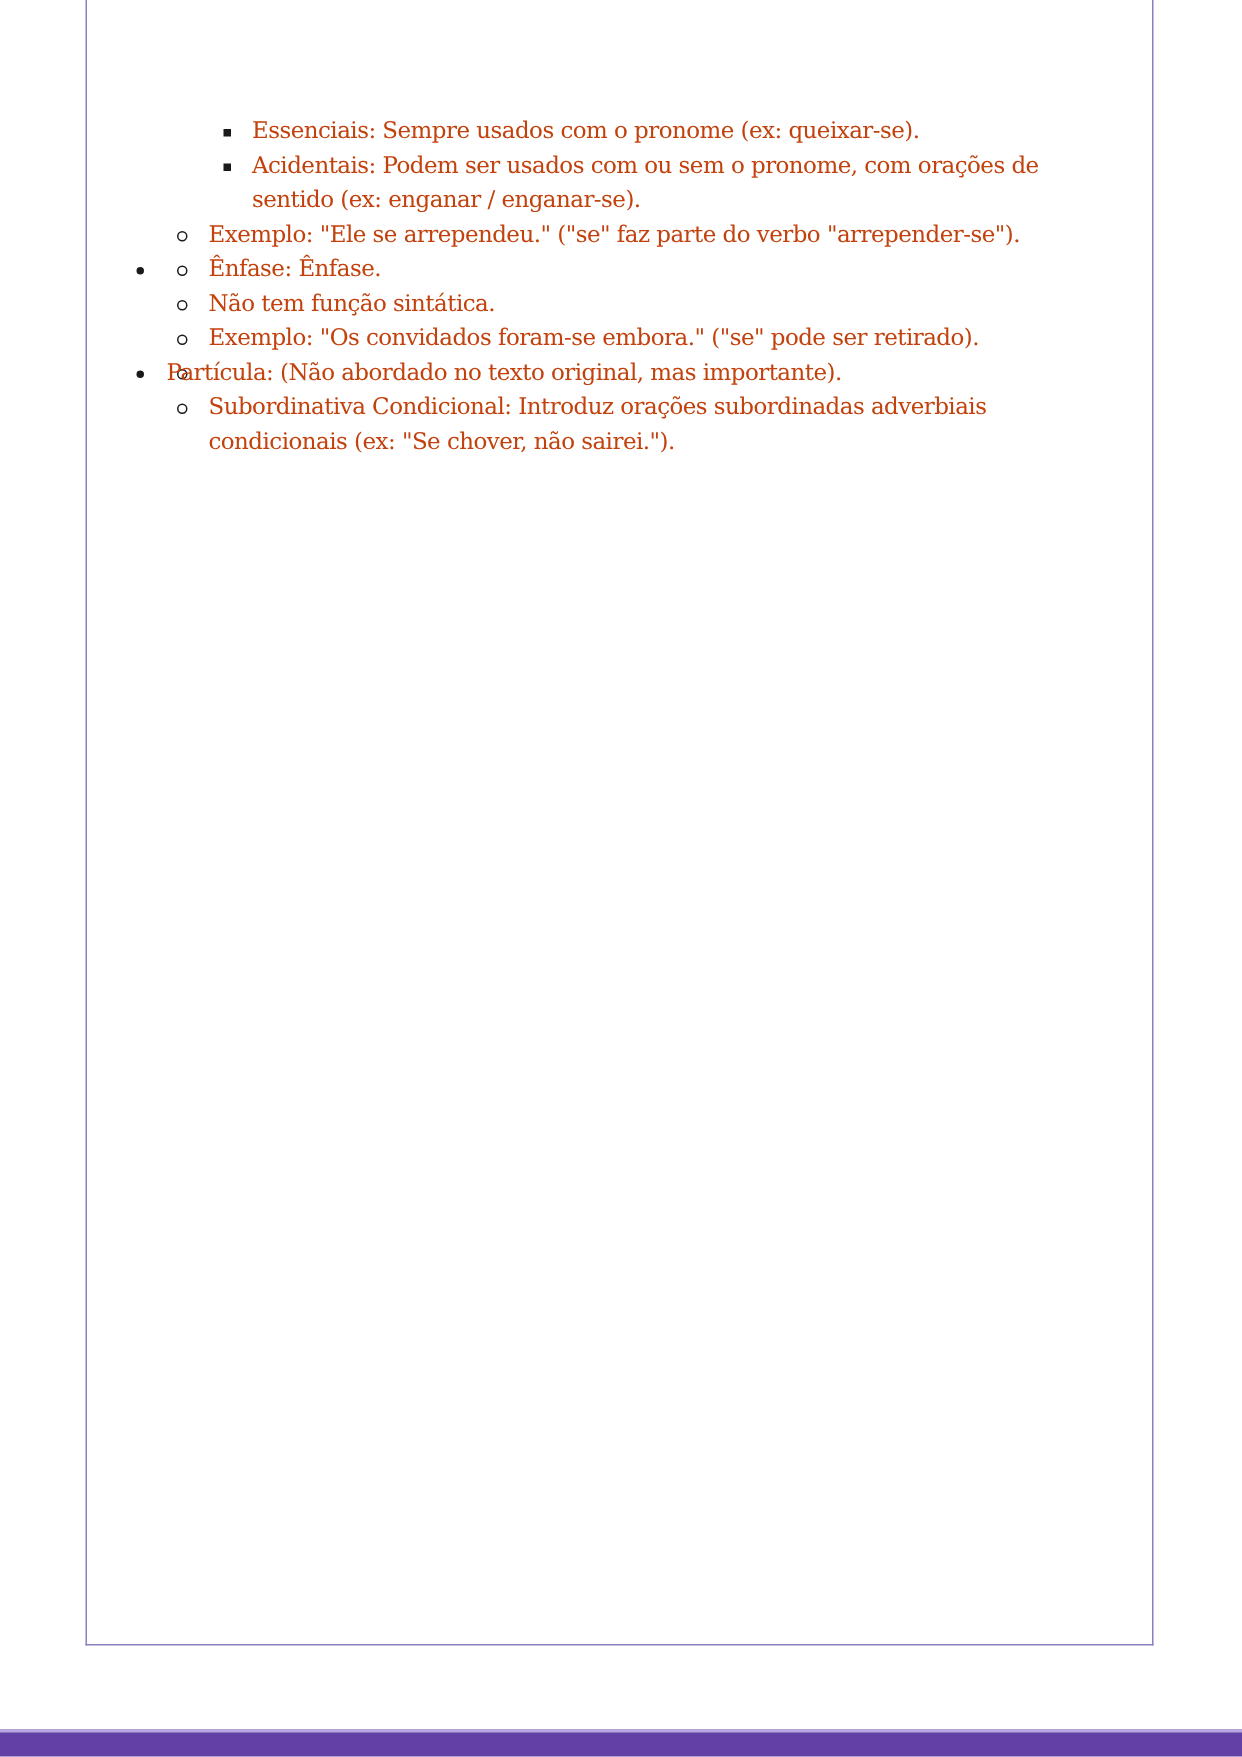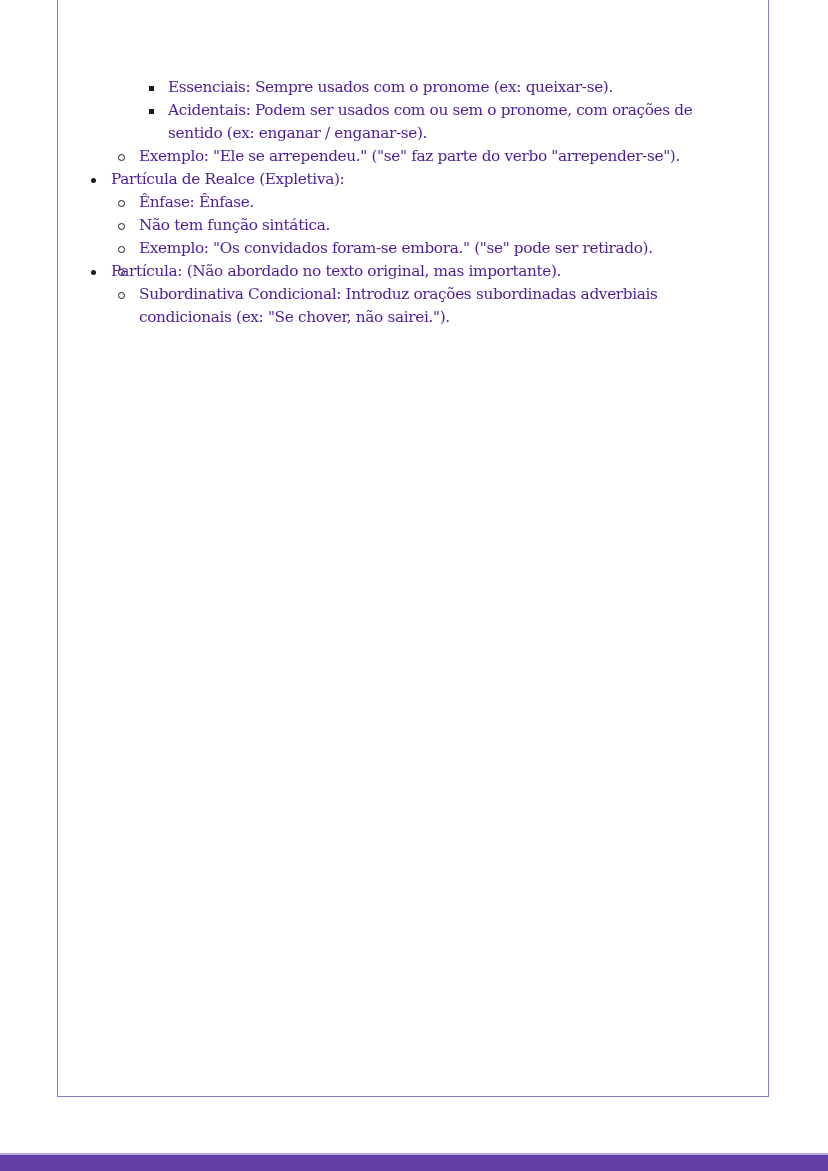--- a/index.html
+++ b/index.html
@@ -4,21 +4,21 @@
 <style>
   html, body { margin:0; padding:0; background:#ffffff; }
   body { width:828px; height:1171px; position:relative; overflow:hidden; }
   .page {
     position:absolute; left:57px; top:-2px; width:712px; height:1099px;
     border:1.5px solid #8a7fc0; border-top:none; box-sizing:border-box; background:#fff;
   }
   .content {
     position:absolute; left:0; top:78px; width:100%;
     font-family:"DejaVu Serif", "Liberation Serif", serif;
-    font-size:15.3px; line-height:23px; color:#4c1d95;
+    font-size:15.3px; line-height:23px; color:#c2410c;
     letter-spacing:-0.35px;
   }
   ul { margin:0; padding:0; list-style:none; }
   li { position:relative; }
   .l1 { padding-left:53px; padding-right:20px; }
   .l1 > .b { position:absolute; left:33px; top:10px; width:5px; height:5px; border-radius:50%; background:#1a1a1a; }
   .l2 { padding-left:81px; padding-right:24px; }
   .l2 > .b { position:absolute; left:60px; top:9px; width:5px; height:5px; border-radius:50%; border:1.3px solid #1a1a1a; box-sizing:content-box; }
   .l3 { padding-left:110px; padding-right:24px; }
   .l3 > .b { position:absolute; left:91px; top:10px; width:5px; height:5px; background:#1a1a1a; }
@@ -28,21 +28,21 @@
   }
 </style>
 </head>
 <body>
 
 <div class="page">
   <ul class="content">
     <li class="l3"><span class="b"></span><span>Essenciais: Sempre usados com o pronome (ex: queixar-se).</span></li>
     <li class="l3"><span class="b"></span><span>Acidentais: Podem ser usados com ou sem o pronome, com orações de sentido (ex: enganar / enganar-se).</span></li>
     <li class="l2"><span class="b"></span><span>Exemplo: "Ele se arrependeu." ("se" faz parte do verbo "arrepender-se").</span></li>
-    <li class="l1"><span class="b"></span><span>Partícula de Realce (Expletiva):</span></li>
+    <li class="l1"><span class="b"></span></li>
     <li class="l2"><span class="b"></span><span>Ênfase: Ênfase.</span></li>
     <li class="l2"><span class="b"></span><span>Não tem função sintática.</span></li>
     <li class="l2"><span class="b"></span><span>Exemplo: "Os convidados foram-se embora." ("se" pode ser retirado).</span></li>
     <li class="l2"><span class="b"></span></li>
     <li class="l1"><span class="b"></span><span>Partícula: (Não abordado no texto original, mas importante).</span></li>
     <li class="l2"><span class="b"></span><span>Subordinativa Condicional: Introduz orações subordinadas adverbiais condicionais (ex: "Se chover, não sairei.").</span></li>
   </ul>
 </div>
 
 <div class="bar"></div>

